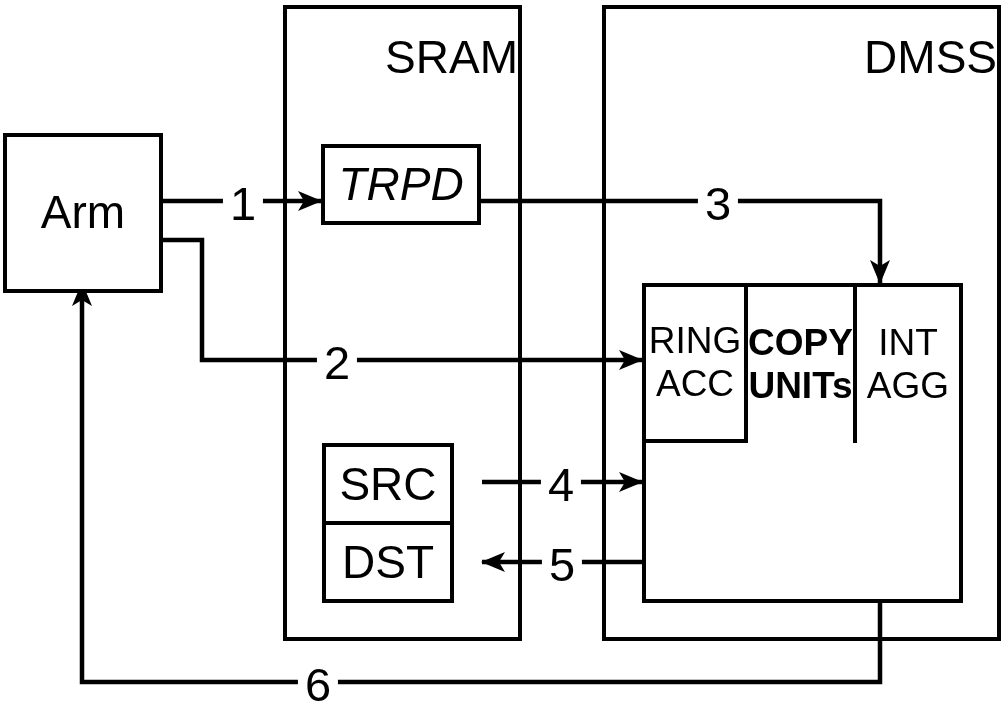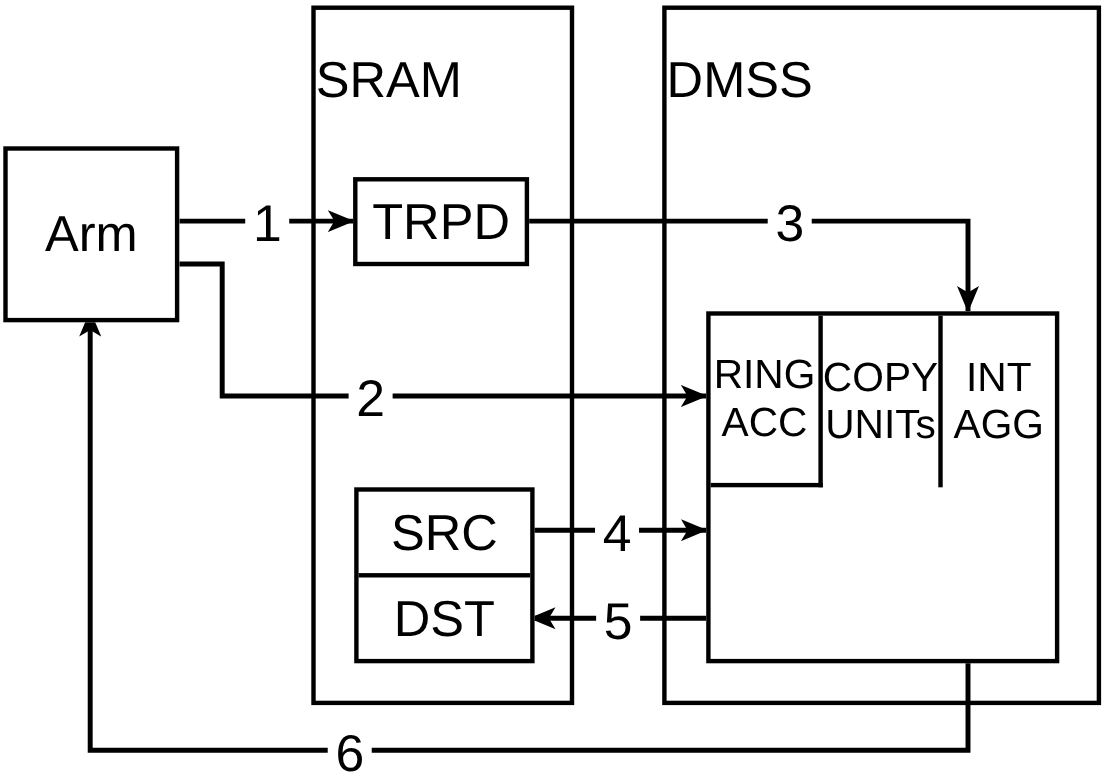--- a/index.html
+++ b/index.html
@@ -30,31 +30,31 @@
     position: absolute;
     box-sizing: border-box;
     border: 4.5px solid #000000;
     background: transparent;
     z-index: 1;
     text-align: center;
     font-size: 46px;
   }
   .container-label {
     width: 100%;
-    padding-top: 36px;
-    text-align: left;
+    padding-top: 21px;
+    text-align: right;
   }
   .arm-core { left: 3px; top: 133px; width: 160px; height: 160px; }
   .sram     { left: 283px; top: 5px; width: 239px; height: 636px; }
   .dmss     { left: 602px; top: 5px; width: 399px; height: 636px; }
-  .trpd     { left: 321px; top: 161px; width: 160px; height: 81px; }
+  .trpd     { left: 321px; top: 144px; width: 160px; height: 81px; font-style: italic; }
 
   .srcdst {
     position: absolute;
-    left: 322px; top: 443px; width: 164px; height: 160px;
+    left: 322px; top: 443px; width: 132px; height: 160px;
     box-sizing: border-box;
     border: 4.5px solid #000000;
     background: #ffffff;
     display: flex;
     flex-direction: column;
     z-index: 3;
     font-size: 46px;
   }
   .srcdst .cell { flex: 1; display: flex; align-items: center; justify-content: center; }
   .srcdst .cell-top { border-bottom: 4.5px solid #000000; }
@@ -75,21 +75,21 @@
   .grid2x2 .gcell {
     display: flex;
     flex-direction: column;
     align-items: center;
     justify-content: center;
     text-align: center;
     box-sizing: border-box;
   }
   .gcell-tl { border-right: 4.5px solid #000000; border-bottom: 4.5px solid #000000; }
   .gcell-tr { border-bottom: 4.5px solid #000000; }
-  .gcell-bl { border-right: 4.5px solid #000000; }
+  .gcell-bl { border-right: 4.5px solid #000000; font-weight: bold; }
 
   svg.wires { position: absolute; left: 0; top: 0; z-index: 2; }
 
   .num-label {
     position: absolute;
     transform: translate(-50%, -50%);
     background: #ffffff;
     padding: 4px 7px 0 7px;
     font-size: 47px;
     line-height: 1;

